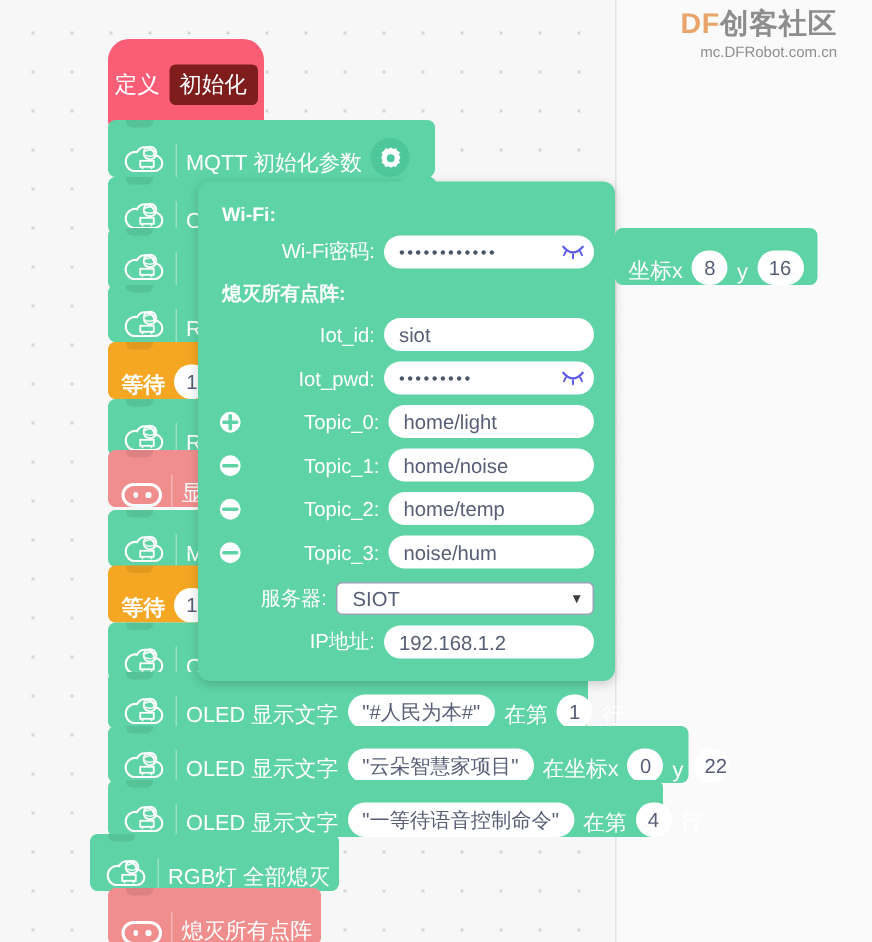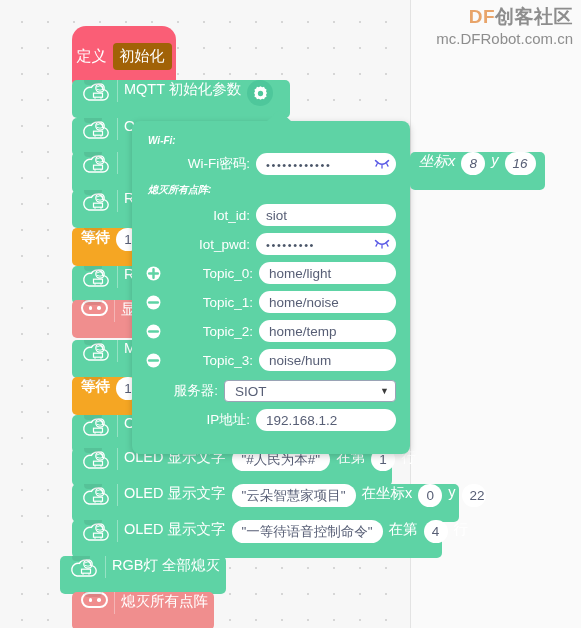--- a/index.html
+++ b/index.html
@@ -11,43 +11,43 @@
   body {
     position: relative;
     background-color: #f7f7f7;
     background-image: radial-gradient(circle, #d6d6d6 1px, transparent 1.2px);
     background-size: 26px 26px;
     background-position: 9px 9px;
   }
 
   
   #watermark {
-    position: absolute; top: 6px; right: 8px;
+    position: absolute; top: 6px; right: 23px;
     text-align: right; line-height: 1.15;
     user-select: none;
   }
   #watermark .wm-top { font-size: 19px; font-weight: bold; letter-spacing: .5px; }
   #watermark .wm-df { color: #e8a46a; }
   #watermark .wm-cn { color: #8d8d8d; }
-  #watermark .wm-url { font-size: 15px; color: #8d8d8d; margin-top: 2px; }
+  #watermark .wm-url { font-size: 10px; color: #8d8d8d; margin-top: 2px; }
 
   
   #scroll-line {
     position: absolute; left: 410px; top: 0; width: 1px; height: 628px;
     background: #e3e3e3;
   }
   #canvas-edge {
     position: absolute; left: 411px; top: 0; width: 170px; height: 628px;
     background: #fafafa;
   }
 
   
   .block {
     position: absolute;
-    display: flex; align-items: flex-start;
+    display: flex; align-items: flex-end;
     height: 38px;
     border-radius: 5px;
     color: #ffffff;
     font-size: 14.5px;
     white-space: nowrap;
     padding: 0 9px;
     gap: 6px;
   }
   .block.green  { background: #5ed3a5; }
   .block.red    { background: #f08e8e; }
@@ -75,21 +75,21 @@
     position: absolute;
     left: 72px; top: 26px;
     width: 104px; height: 60px;
     background: #fa5e76;
     border-radius: 14px 14px 5px 5px;
     display: flex; align-items: center; justify-content: center;
     gap: 6px;
     color: #fff; font-size: 15px;
   }
   #hat-define .tag {
-    background: #a16207;
+    background: #7f1d1d;
     border-radius: 4px;
     padding: 4px 7px;
     font-size: 15px;
   }
   #hat-define::after {
     content: "";
     position: absolute; left: 12px; bottom: -6px;
     width: 20px; height: 7px;
     background: #fa5e76;
     clip-path: polygon(0 0, 100% 0, 72% 100%, 28% 100%);
@@ -135,24 +135,23 @@
     color: #ffffff;
   }
   #dialog-arrow {
     position: absolute; left: 134px; top: -11px;
     width: 0; height: 0;
     border-left: 13px solid transparent;
     border-right: 13px solid transparent;
     border-bottom: 12px solid #5ed3a5;
   }
   .section-title {
-    font-size: 10px; font-weight: bold;
+    font-size: 13px; font-weight: bold;
     color: #ffffff;
     margin: 2px 0 7px 2px;
-    font-style: italic;
   }
   .frow {
     display: flex; align-items: center;
     margin-bottom: 7px;
     gap: 6px;
   }
   .frow .lbl {
     font-size: 13.5px;
     text-align: right;
     flex: 0 0 auto;
@@ -259,21 +258,21 @@
     <path d="M8 20 h14 a5.2 5.2 0 0 0 0-10.4 a6.2 6.2 0 0 0-11.6-2.2 A5 5 0 0 0 8 20 Z" fill="none" stroke="#fff" stroke-width="1.4"></path>
     <circle cx="19" cy="8" r="4.2" fill="none" stroke="#fff" stroke-width="1.3"></circle>
     <path d="M15.6 7 q3.4-2.4 6.8 0 M15.8 9.3 q3.2 1.8 6.4 0" fill="none" stroke="#fff" stroke-width=".9"></path>
     <rect x="12.5" y="13.2" width="9" height="4" fill="none" stroke="#fff" stroke-width="1.2"></rect>
     <path d="M14 17.2 v1.6 M20 17.2 v1.6" stroke="#fff" stroke-width="1.1"></path>
   </svg>
   <span class="sep"></span>
   <span>R</span>
 </div>
 
-<div class="block green" style="left:410px; top:152px; width:135px; z-index:3;font-style:italic;">
+<div class="block green" style="left:410px; top:152px; width:135px; z-index:3;">
   <span>坐标x</span>
   <span class="pill num">8</span>
   <span>y</span>
   <span class="pill num">16</span>
 </div>
 
 <div class="block green notch clip-left" style="left:72px; top:152px; width:120px;">
   <svg class="ico" width="30" height="24" viewBox="0 0 30 24">
     <path d="M8 20 h14 a5.2 5.2 0 0 0 0-10.4 a6.2 6.2 0 0 0-11.6-2.2 A5 5 0 0 0 8 20 Z" fill="none" stroke="#fff" stroke-width="1.4"></path>
     <circle cx="19" cy="8" r="4.2" fill="none" stroke="#fff" stroke-width="1.3"></circle>

